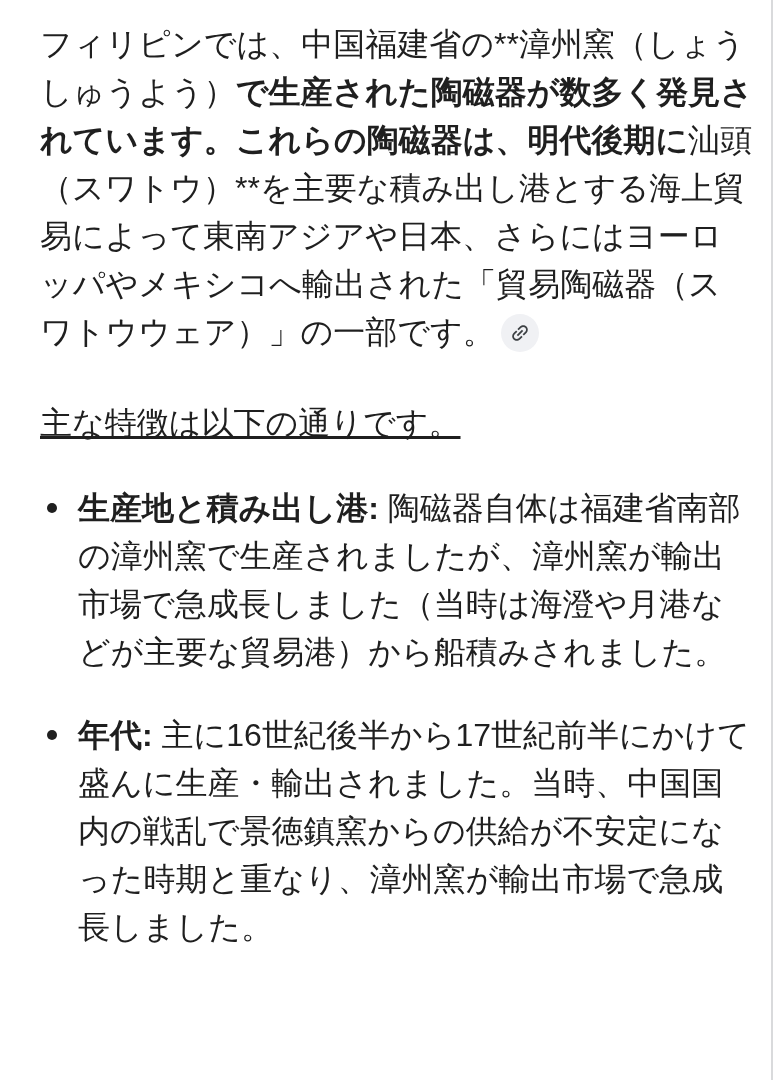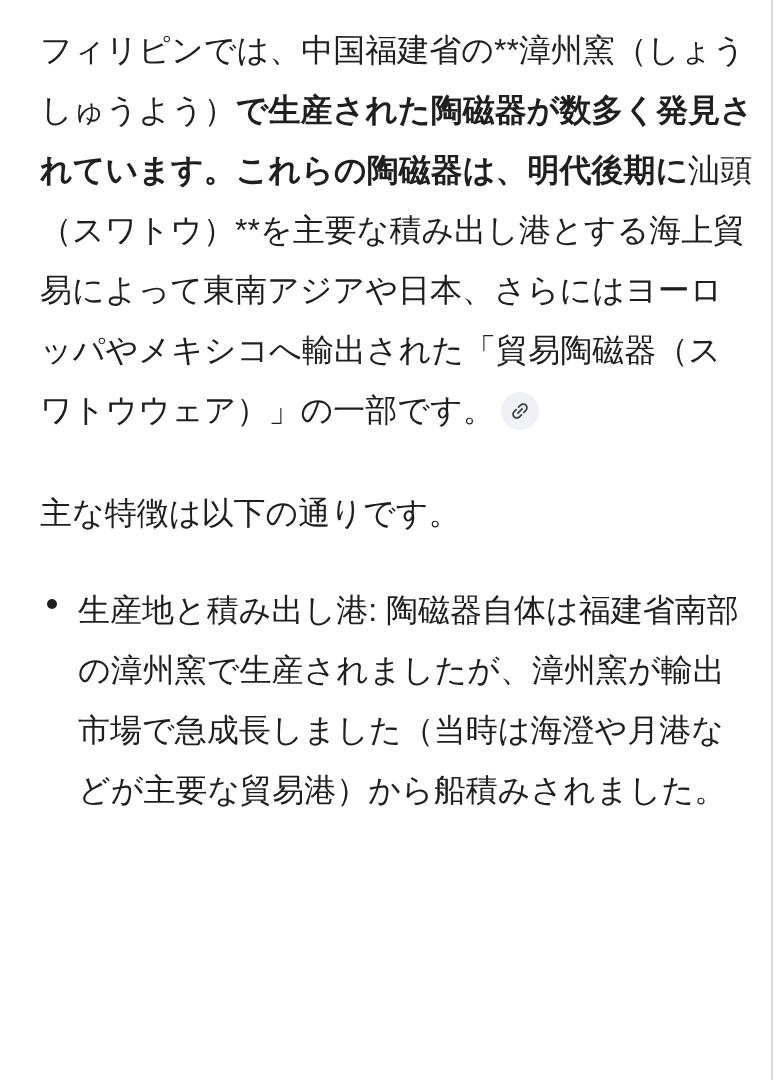--- a/index.html
+++ b/index.html
@@ -13,21 +13,21 @@
     font-family: "Liberation Sans", "DejaVu Sans", sans-serif;
     color: #1f1f1f;
     position: relative;
     overflow: hidden;
   }
   .content {
     box-sizing: border-box;
     width: 100%;
     padding: 20px 24px 0 40px;
     font-size: 32px;
-    line-height: 60px;
+    line-height: 48px;
     letter-spacing: 0;
   }
   .intro-paragraph {
     margin: 0;
   }
   .run-bold {
     font-weight: 700;
   }
   .citation-chip {
     display: inline-flex;
@@ -42,20 +42,21 @@
     margin-top: -4px;
     border: none;
     cursor: pointer;
     padding: 0;
   }
   .citation-chip svg {
     display: block;
   }
   .lead-in {
     margin: 43px 0 0 0;
+    text-decoration: underline;
   }
   .feature-list {
     margin: 37px 0 0 0;
     padding: 0;
     list-style: none;
   }
   .feature-list li {
     position: relative;
     padding-left: 38px;
   }
@@ -66,21 +67,21 @@
     content: "";
     position: absolute;
     left: 7px;
     top: 19px;
     width: 10px;
     height: 10px;
     border-radius: 50%;
     background: #1f1f1f;
   }
   .bullet-label {
-    font-weight: 400;
+    font-weight: 700;
   }
   .edge-line {
     position: absolute;
     top: 0;
     right: 4px;
     width: 2px;
     height: 100%;
     background: #d9dadc;
   }
 </style>
@@ -98,17 +99,20 @@
         </span>
       </button>
   </p>
 
   <p class="lead-in">主な特徴は以下の通りです。</p>
 
   <ul class="feature-list">
     <li>
       <span class="bullet-label">生産地と積み出し港:</span><span> 陶磁器自体は福建省南部の漳州窯で生産されましたが、漳州窯が輸出市場で急成長しました（当時は海澄や月港などが主要な貿易港）から船積みされました。</span>
     </li>
+    <li>
+      <span class="bullet-label">年代:</span><span> 主に16世紀後半から17世紀前半にかけて盛んに生産・輸出されました。当時、中国国内の戦乱で景徳鎮窯からの供給が不安定になった時期と重なり、漳州窯が輸出市場で急成長しました。</span>
+    </li>
   </ul>
 
 </div>
 
 <div class="edge-line"></div>
 
 </body></html>

